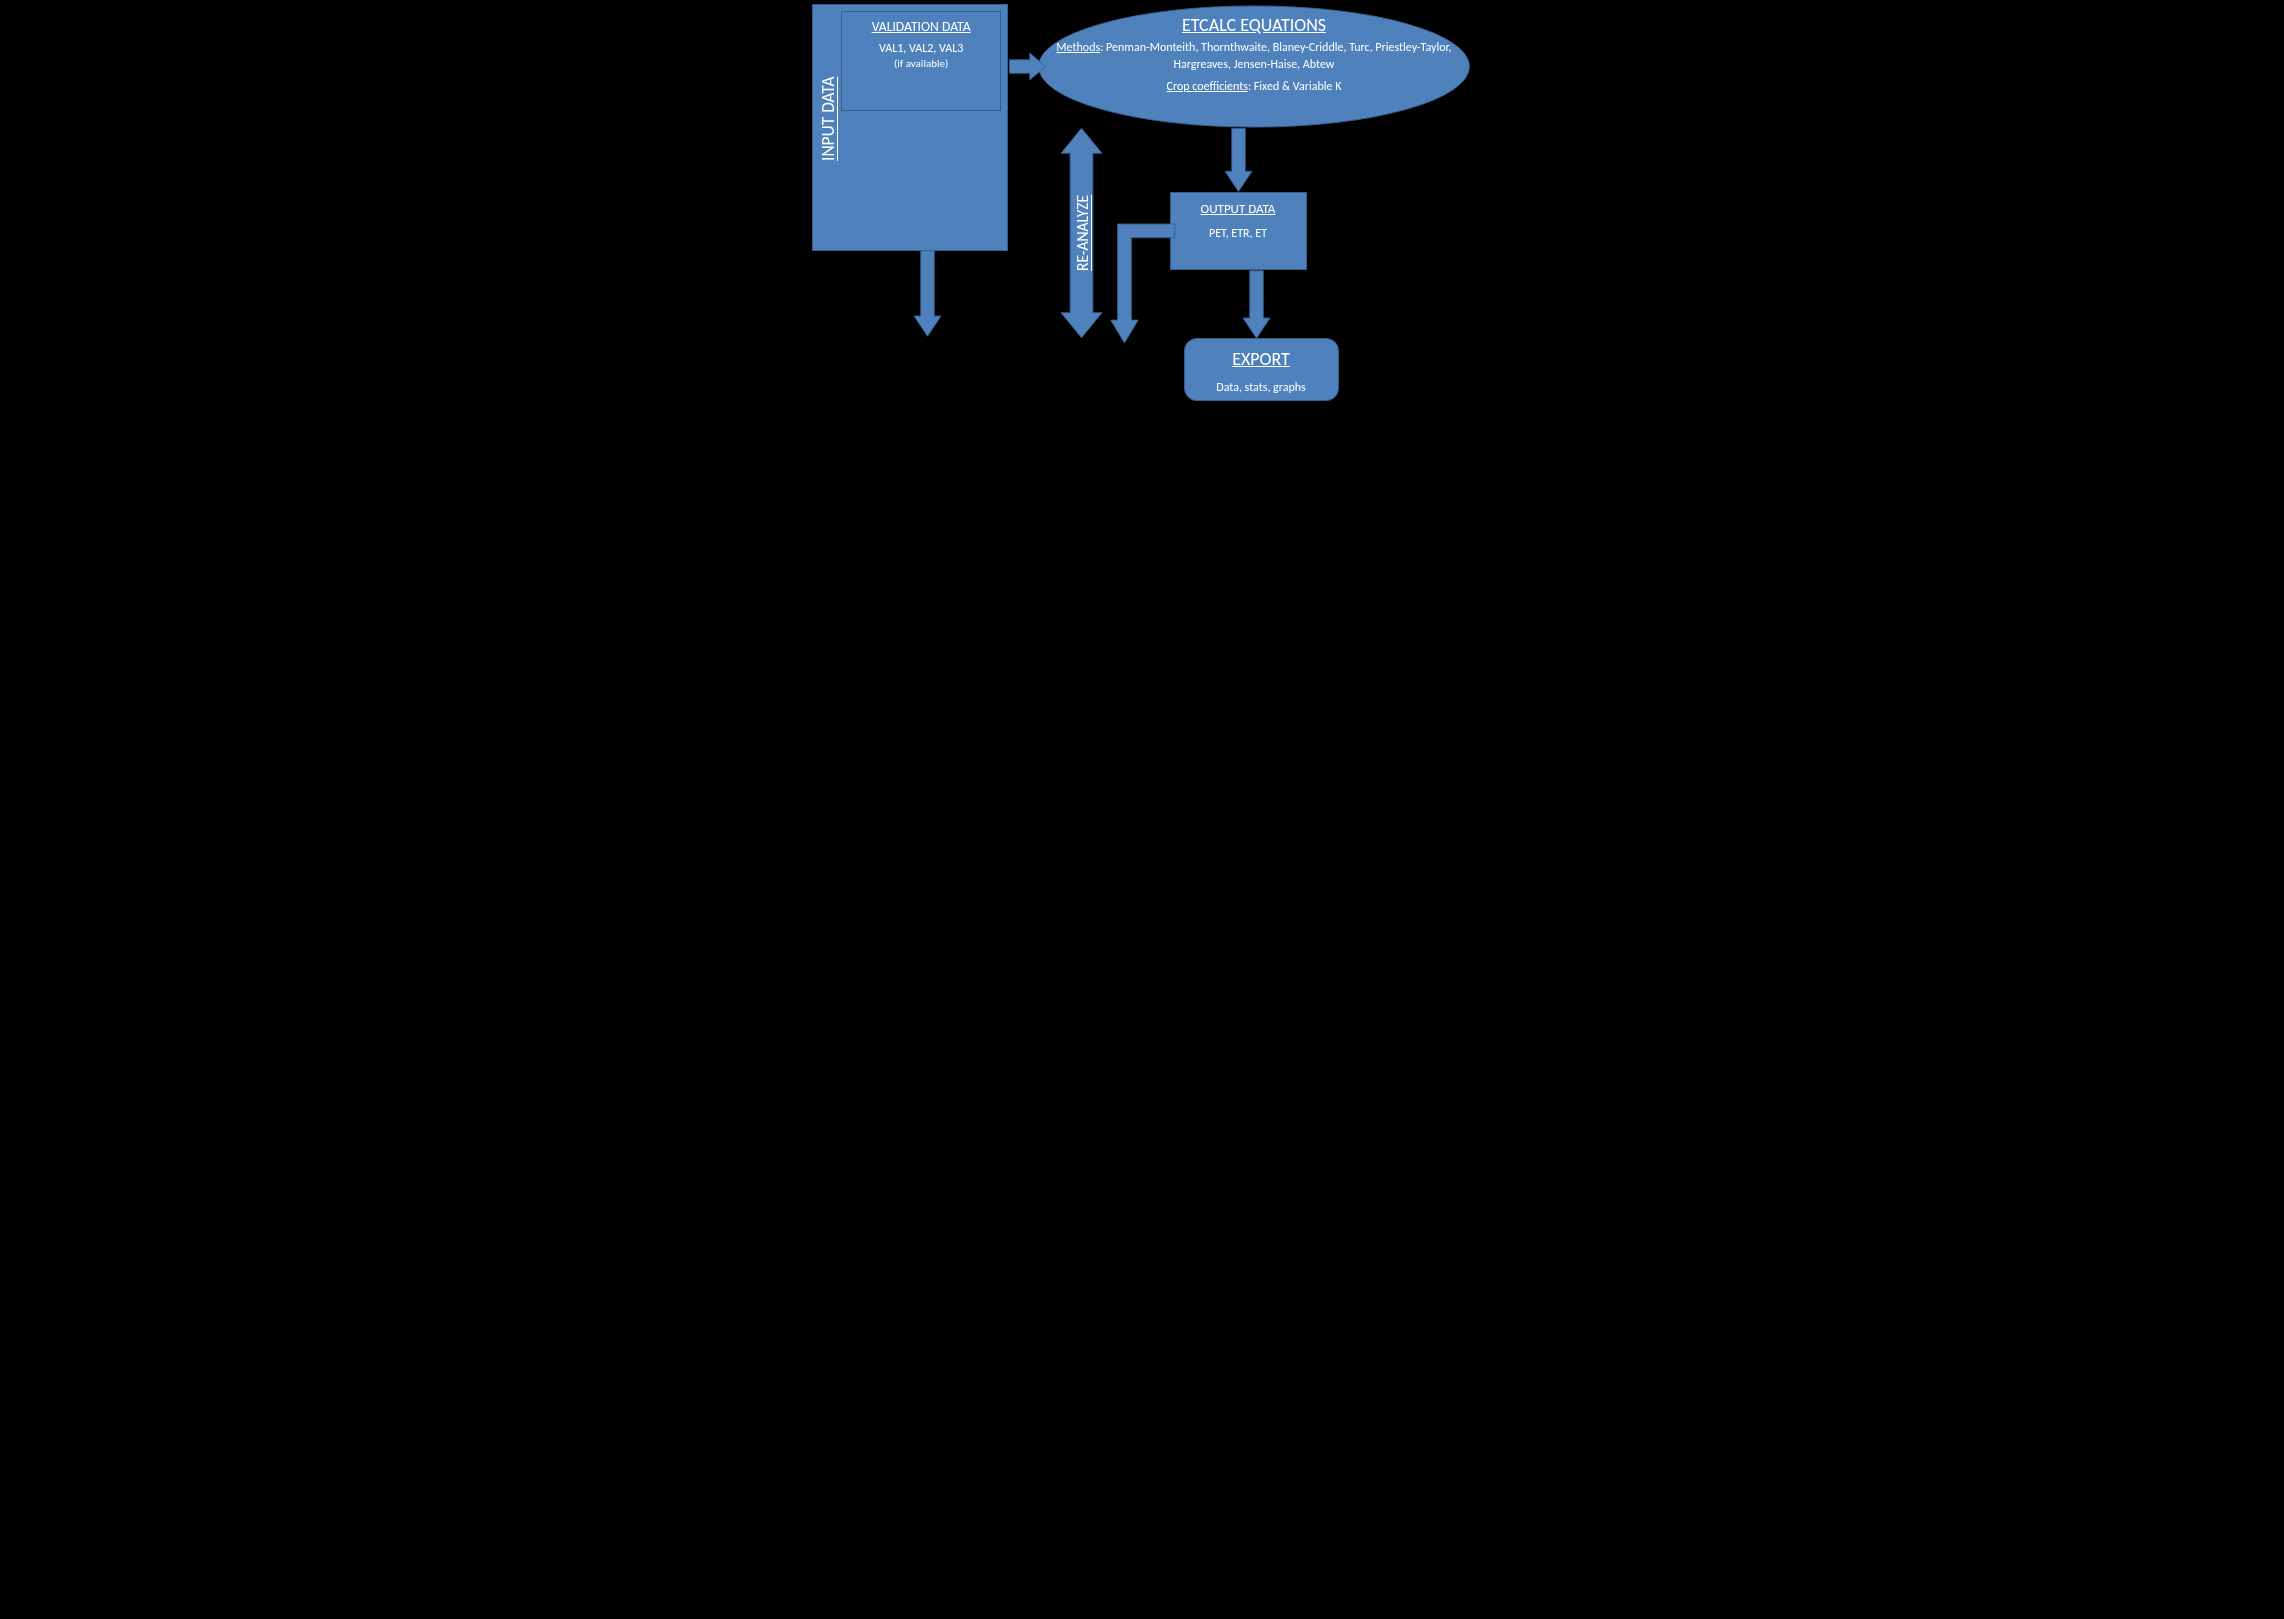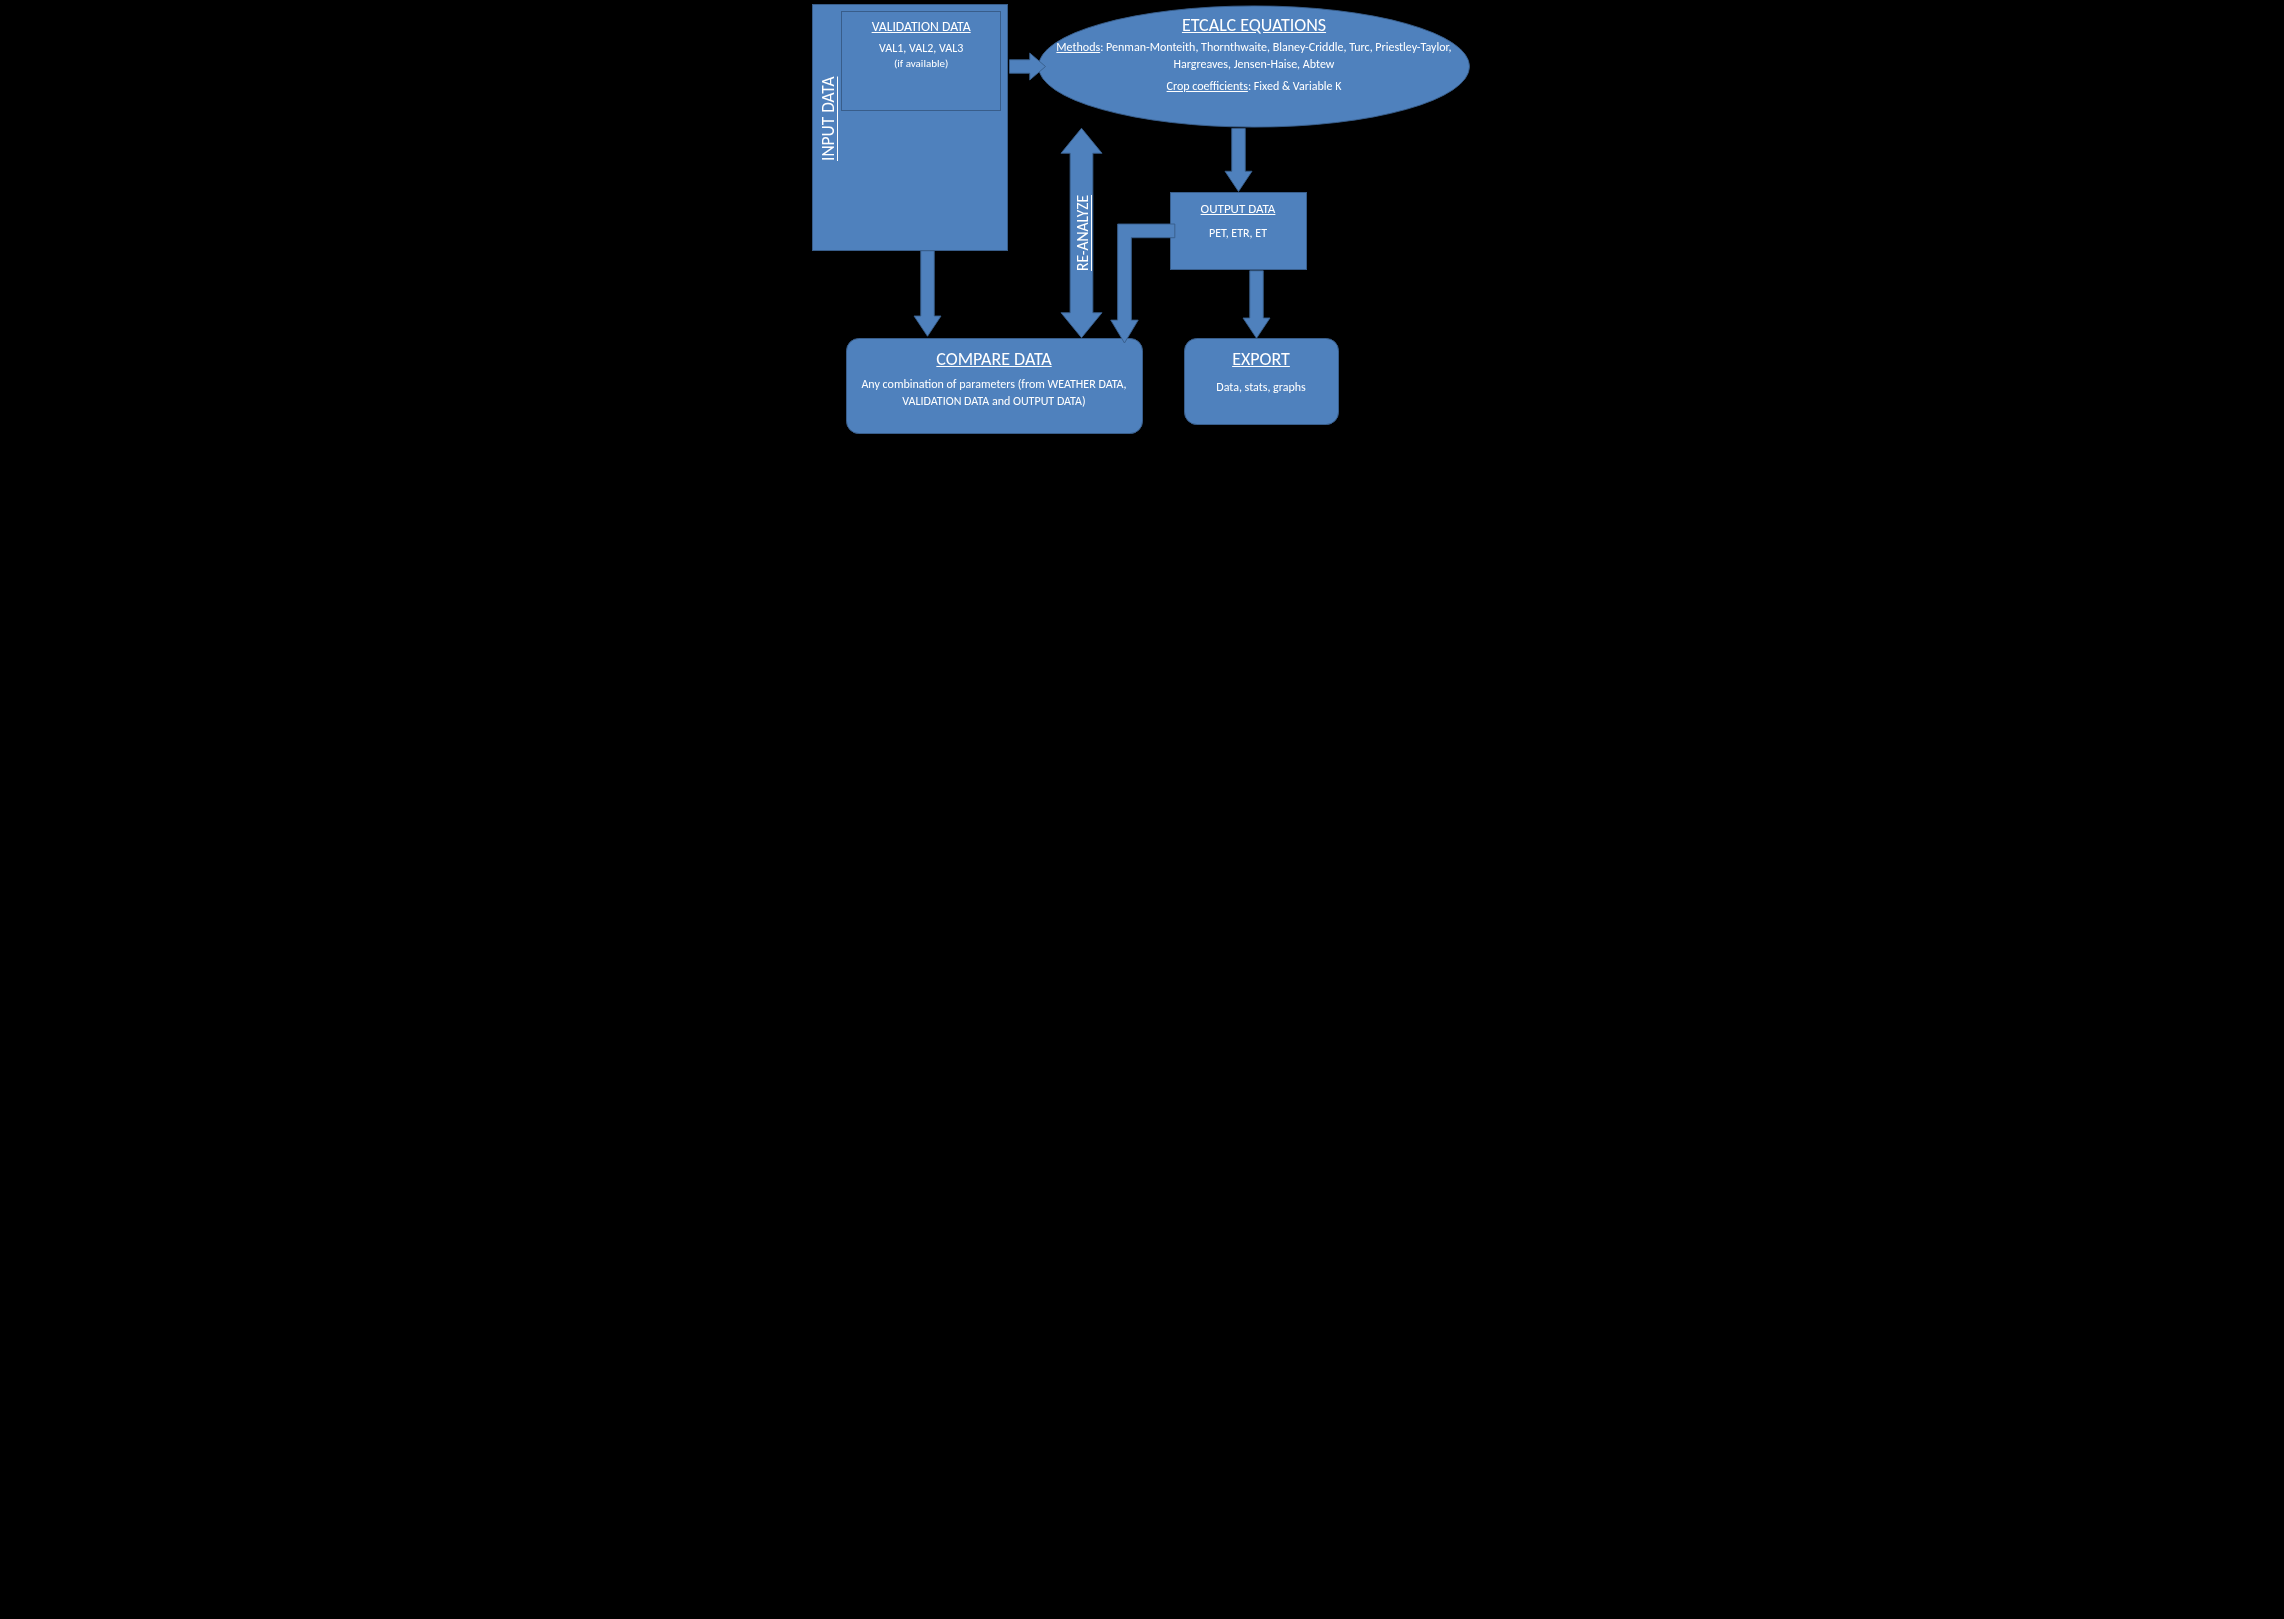--- a/index.html
+++ b/index.html
@@ -74,26 +74,22 @@
     <div class="body-text" style="margin-top:6.4px;">
       <span style="text-decoration:underline;">Crop coefficients</span><span>: Fixed &amp; Variable K</span>
     </div>
   </div>
 
   <div class="box" style="left:361px; top:192px; width:137px; height:78px; padding:8.2px;">
     <span class="title" style="font-size:13px;">OUTPUT DATA</span>
     <div class="body-text" style="margin-top:9px;">PET, ETR, ET</div>
   </div>
 
-  <div class="box rounded" style="left:37px; top:338px; width:297px; height:96px; padding:9px 13.7px;">
-    <span class="title title-lg">COMPARE DATA</span>
-    <div class="body-text" style="margin-top:6.4px;">Any combination of parameters (from WEATHER DATA, VALIDATION DATA and OUTPUT DATA)</div>
-  </div>
 
-  <div class="box rounded" style="left:375px; top:338px; width:155px; height:87px; padding:9px;">
+  <div class="box rounded" style="left:375px; top:338px; width:155px; height:63px; padding:9px;">
     <span class="title title-lg">EXPORT</span>
     <div class="body-text" style="margin-top:9px;">Data, stats, graphs</div>
   </div>
 
   <svg class="arrow" style="left:252px; top:128px; width:41px; height:210px;" viewBox="0 0 90 460" width="41" height="210">
     <polygon class="arrow-shape" points="45,0 90,55 70,55 70,405 90,405 45,460 0,405 20,405 20,55 0,55"></polygon>
   </svg>
   <div class="vlabel" style="left:264px; top:169px; height:128px; font-size:15.5px;">RE-ANALYZE</div>
 
   <svg class="arrow" style="left:200px; top:53px; width:37px; height:27px;" viewBox="0 0 80 60" width="37" height="27">

